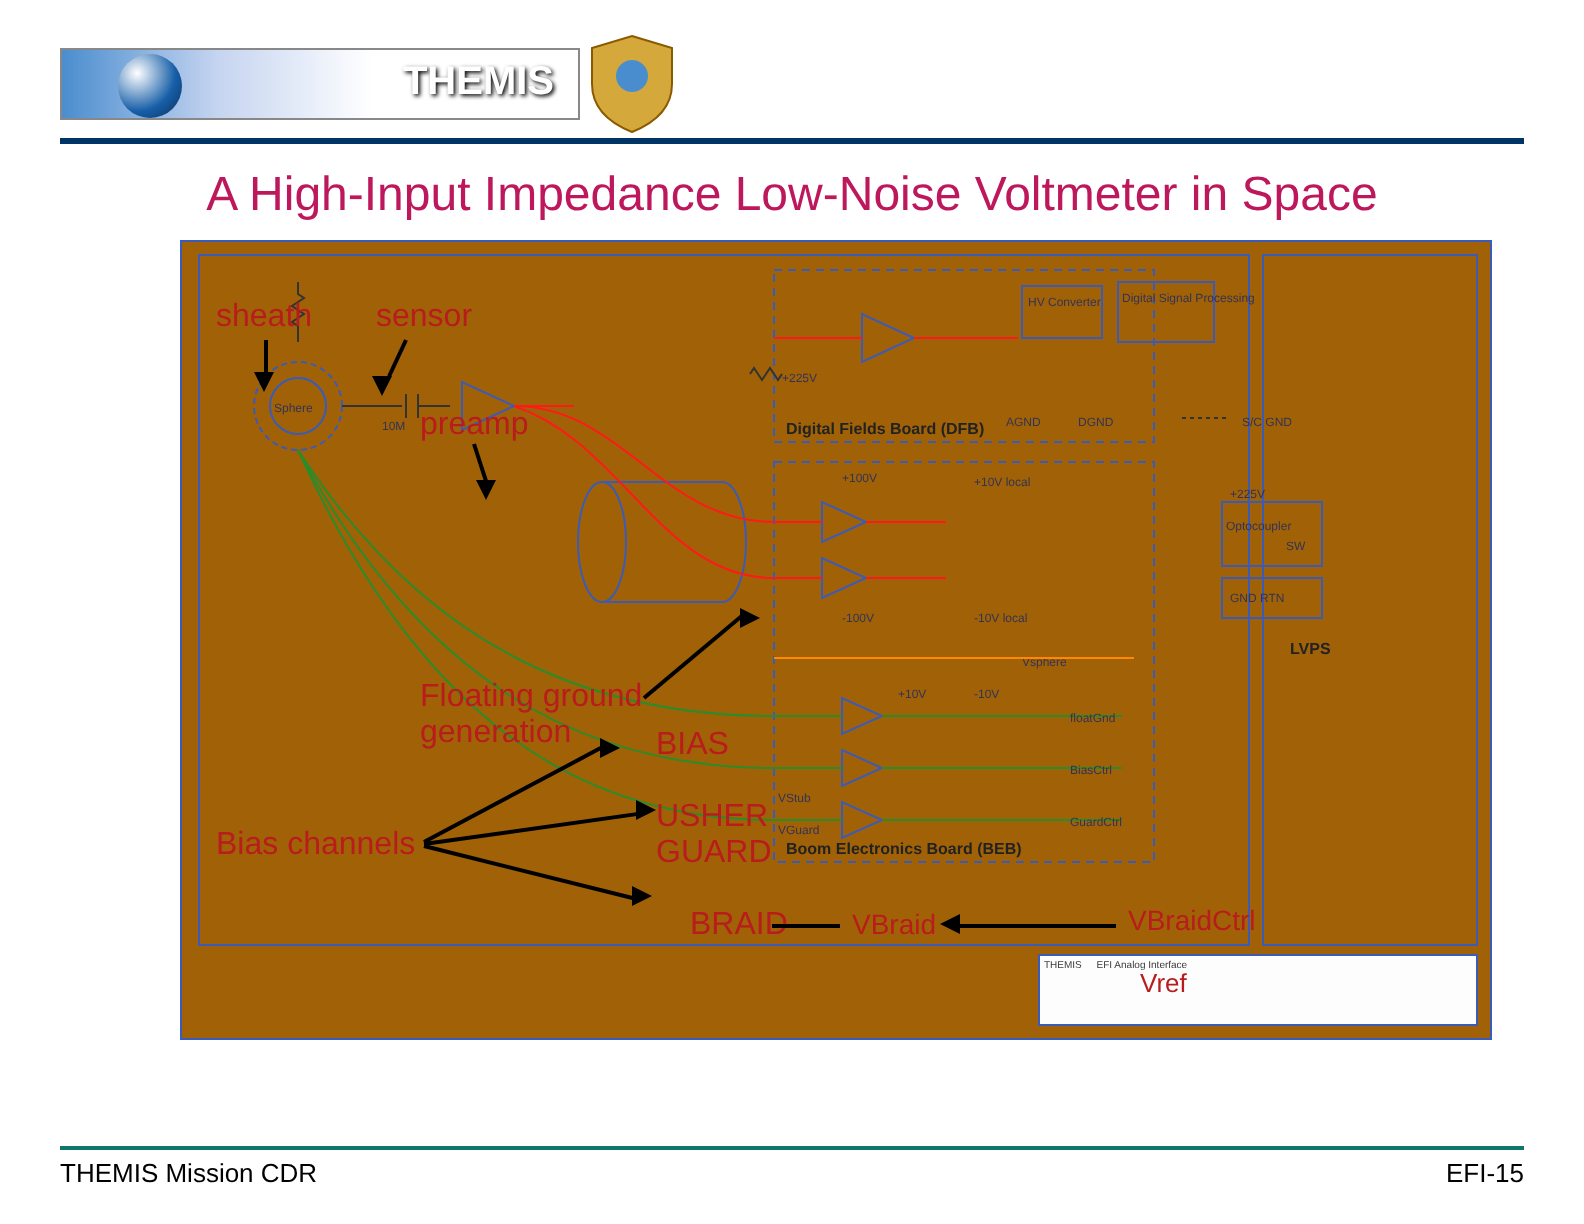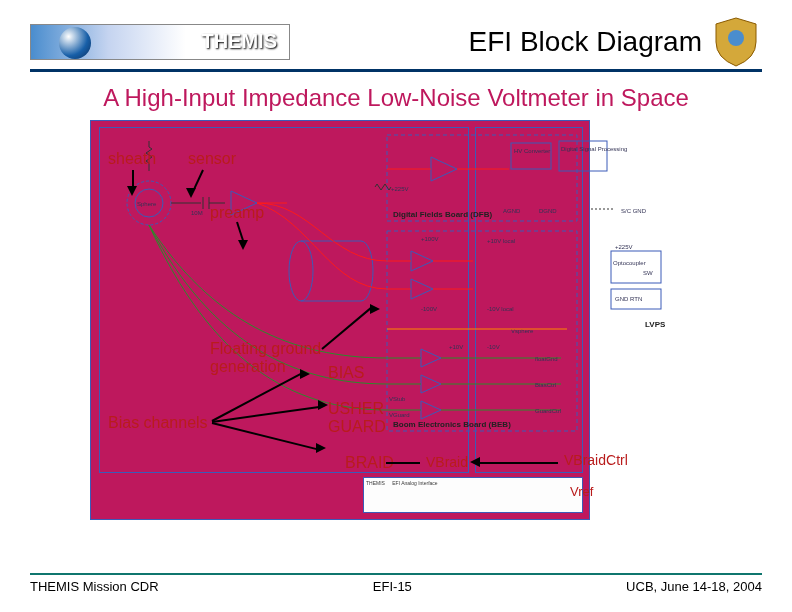--- a/index.html
+++ b/index.html
@@ -64,24 +64,24 @@
     left: 0;
     right: 0;
     text-align: center;
     font-size: 24px;
     color: #be185d;
   }
   .diagram {
     position: absolute;
     top: 120px;
     left: 90px;
-    width: 500px;
+    width: 656px;
     height: 400px;
     border: 1px solid #3b5bb8;
-    background: #be185d;
+    background: #a16207;
   }
   .diagram-inner {
     position: absolute;
     inset: 6px 120px 46px 8px;
     border: 1px solid #3b5bb8;
   }
   
   .right-panel {
     position: absolute;
     right: 6px;
@@ -156,21 +156,20 @@
   .txt6 { font-size:6px; fill:#335; font-family:Arial; }
   .txt8 { font-size:8px; fill:#222; font-family:Arial; font-weight:bold;}
 </style>
 </head>
 <body>
 
 <div class="header">
   <div class="logo-themis">
     <span>THEMIS</span>
   </div>
-  <div class="title">EFI Block Diagram</div>
   <div class="shield">
     <svg viewBox="0 0 52 52">
       <path d="M26 2 L46 8 L46 26 Q46 42 26 50 Q6 42 6 26 L6 8 Z" fill="#d4a83a" stroke="#8a5a00" stroke-width="1"></path>
       <circle cx="26" cy="22" r="8" fill="#4a8dce"></circle>
     </svg>
   </div>
 </div>
 
 <div class="subtitle">A High-Input Impedance Low-Noise Voltmeter in Space</div>
 
@@ -302,14 +301,13 @@
 <div class="arrhead left" style="top:457px;left:470px;"></div>
 <div class="ann" style="top:452px;left:564px;font-size:14px;">VBraidCtrl</div>
 
 <div class="ann" style="top:484px;left:570px;font-size:13px;text-align:center;">Vref</div>
 
 <div class="footer">
   <span>THEMIS Mission CDR</span>
   <span>
     <span>EFI-</span><span>15</span>
   </span>
-  <span>UCB, June 14-18, 2004</span>
 </div>
 
 </body></html>

